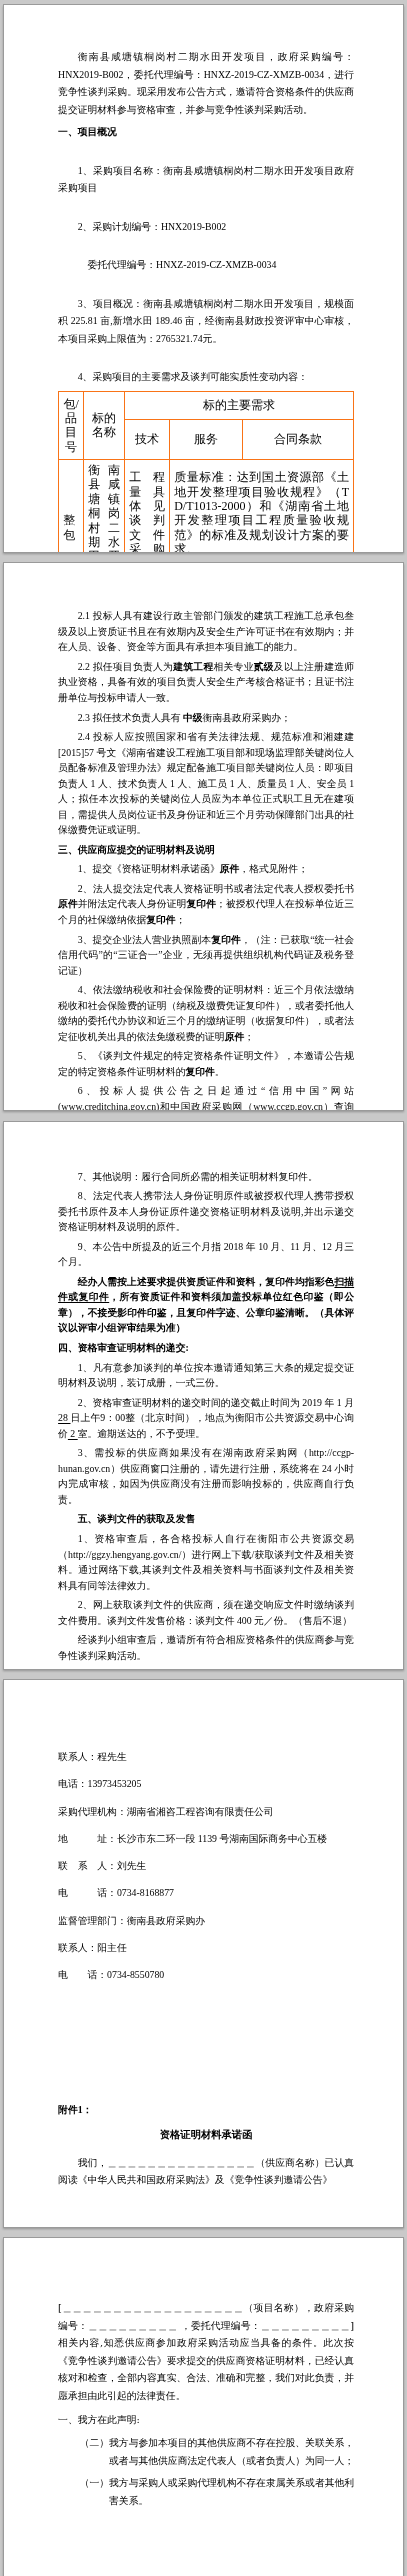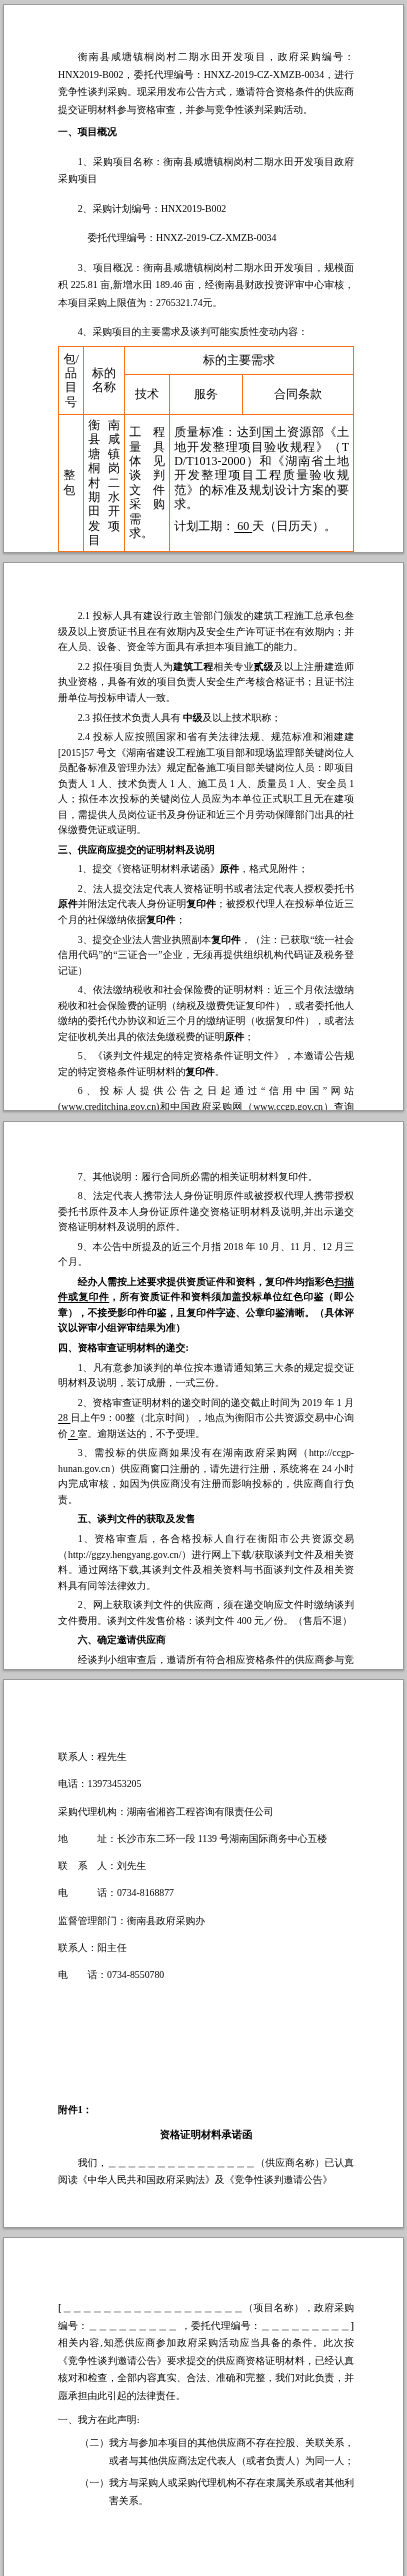--- a/index.html
+++ b/index.html
@@ -24,21 +24,21 @@
   .inner1 { padding: 43px 49px 0 54px; }
   .inner2 { padding: 45px 49px 0 54px; }
   .inner3 { padding: 47px 49px 0 54px; }
   .inner4 { padding: 67px 49px 0 54px; }
   .inner5 { padding: 61px 49px 0 54px; }
   p { margin: 0; }
   .t  { font-size: 9.8px; line-height: 17.5px; text-align: justify; }
   .t2 { font-size: 9.8px; line-height: 15.5px; text-align: justify; margin-bottom: 4.1px; }
   .ind  { text-indent: 2em; }
   .ind3 { text-indent: 3em; }
-  .mt6  { margin-top: 12px; }
+  .mt6  { margin-top: 21px; }
   .mt10 { margin-top: 5.2px; }
   .h { font-weight: 700; }
   .b { font-weight: 700; }
   .u { text-decoration: underline; text-underline-offset: 1.5px; }
   .hang1 { padding-left: 5.2em; text-indent: -3em; }
   .sp-210 { height: 108px; }
   .sp-14  { height: 7.2px; }
   table.req {
     border-collapse: collapse;
     width: 100%;
@@ -131,21 +131,21 @@
 
     <p class="t ind"><span>5、经采购人授权代理机构向成交供应商收取服务费最高限价：</span></p>
 
   </div>
 </section>
 
 <section class="page pg">
   <div class="inner2">
     <p class="t2 ind">2.1 投标人具有建设行政主管部门颁发的建筑工程施工总承包叁级及以上资质证书且在有效期内及安全生产许可证书在有效期内；并在人员、设备、资金等方面具有承担本项目施工的能力。</p>
     <p class="t2 ind"><span>2.2 拟任项目负责人为</span><span class="b">建筑工程</span><span>相关专业</span><span class="b">贰级</span><span>及以上注册建造师执业资格，具备有效的项目负责人安全生产考核合格证书；且证书注册单位与投标申请人一致。</span></p>
-    <p class="t2 ind"><span>2.3 拟任技术负责人具有 </span><span class="b">中级</span><span>及以上技术职称；</span></p>
+    <p class="t2 ind"><span>2.3 拟任技术负责人具有 </span><span class="b">中级</span><span>衡南县政府采购办；</span></p>
     <p class="t2 ind">2.4 投标人应按照国家和省有关法律法规、规范标准和湘建建[2015]57 号文《湖南省建设工程施工项目部和现场监理部关键岗位人员配备标准及管理办法》规定配备施工项目部关键岗位人员：即项目负责人 1 人、技术负责人 1 人、施工员 1 人、质量员 1 人、安全员 1 人；拟任本次投标的关键岗位人员应为本单位正式职工且无在建项目，需提供人员岗位证书及身份证和近三个月劳动保障部门出具的社保缴费凭证或证明。</p>
     <p class="t2 h">三、供应商应提交的证明材料及说明</p>
     <p class="t2 ind"><span>1、提交《资格证明材料承诺函》</span><span class="b">原件</span><span>，格式见附件；</span></p>
     <p class="t2 ind"><span>2、法人提交法定代表人资格证明书或者法定代表人授权委托书</span><span class="b">原件</span><span>并附法定代表人身份证明</span><span class="b">复印件</span><span>；被授权代理人在投标单位近三个月的社保缴纳依据</span><span class="b">复印件</span><span>；</span></p>
     <p class="t2 ind"><span>3、提交企业法人营业执照副本</span><span class="b">复印件</span><span>，（注：已获取“统一社会信用代码”的“三证合一”企业，无须再提供组织机构代码证及税务登记证）</span></p>
     <p class="t2 ind"><span>4、依法缴纳税收和社会保险费的证明材料：近三个月依法缴纳税收和社会保险费的证明（纳税及缴费凭证复印件），或者委托他人缴纳的委托代办协议和近三个月的缴纳证明（收据复印件），或者法定征收机关出具的依法免缴税费的证明</span><span class="b">原件</span><span>；</span></p>
     <p class="t2 ind"><span>5、《谈判文件规定的特定资格条件证明文件》，本邀请公告规定的特定资格条件证明材料的</span><span class="b">复印件</span><span>。</span></p>
     <p class="t2 ind"><span>6、投标人提供公告之日起通过“信用中国”网站(www.creditchina.gov.cn)和中国政府采购网（www.ccgp.gov.cn）查询的信用记录网上</span></p>
   </div>
 </section>
@@ -156,21 +156,20 @@
     <p class="t2 ind">8、法定代表人携带法人身份证明原件或被授权代理人携带授权委托书原件及本人身份证原件递交资格证明材料及说明,并出示递交资格证明材料及说明的原件。</p>
     <p class="t2 ind">9、本公告中所提及的近三个月指 2018 年 10 月、11 月、12 月三个月。</p>
     <p class="t2 ind"><span class="b">经办人需按上述要求提供资质证件和资料，复印件均指彩色</span><span class="b u">扫描件或复印件</span><span class="b">，所有资质证件和资料须加盖投标单位红色印鉴（即公章），不接受影印件印鉴，且复印件字迹、公章印鉴清晰。（具体评议以评审小组评审结果为准）</span></p>
     <p class="t2 h">四、资格审查证明材料的递交:</p>
     <p class="t2 ind">1、凡有意参加谈判的单位按本邀请通知第三大条的规定提交证明材料及说明，装订成册，一式三份。</p>
     <p class="t2 ind"><span>2、资格审查证明材料的递交时间的递交截止时间为 2019 年 1 月</span><span class="u"> 28 </span><span>日上午9：00整（北京时间），地点为衡阳市公共资源交易中心询价</span><span class="u"> 2 </span><span>室。逾期送达的，不予受理。</span></p>
     <p class="t2 ind">3、需投标的供应商如果没有在湖南政府采购网（http://ccgp-hunan.gov.cn）供应商窗口注册的，请先进行注册，系统将在 24 小时内完成审核，如因为供应商没有注册而影响投标的，供应商自行负责。</p>
     <p class="t2 h ind">五、谈判文件的获取及发售</p>
     <p class="t2 ind">1、资格审查后，各合格投标人自行在衡阳市公共资源交易（http://ggzy.hengyang.gov.cn/）进行网上下载/获取谈判文件及相关资料。通过网络下载,其谈判文件及相关资料与书面谈判文件及相关资料具有同等法律效力。</p>
     <p class="t2 ind">2、网上获取谈判文件的供应商，须在递交响应文件时缴纳谈判文件费用。谈判文件发售价格：谈判文件 400 元／份。（售后不退）</p>
-    <p class="t2 h ind">六、确定邀请供应商</p>
     <p class="t2 ind">经谈判小组审查后，邀请所有符合相应资格条件的供应商参与竞争性谈判采购活动。</p>
 
   </div>
 </section>
 
 <section class="page pg">
   <div class="inner4">
     <p class="contact">联系人：程先生</p>
     <p class="contact">电话：13973453205</p>
     <p class="contact">采购代理机构：湖南省湘咨工程咨询有限责任公司</p>

